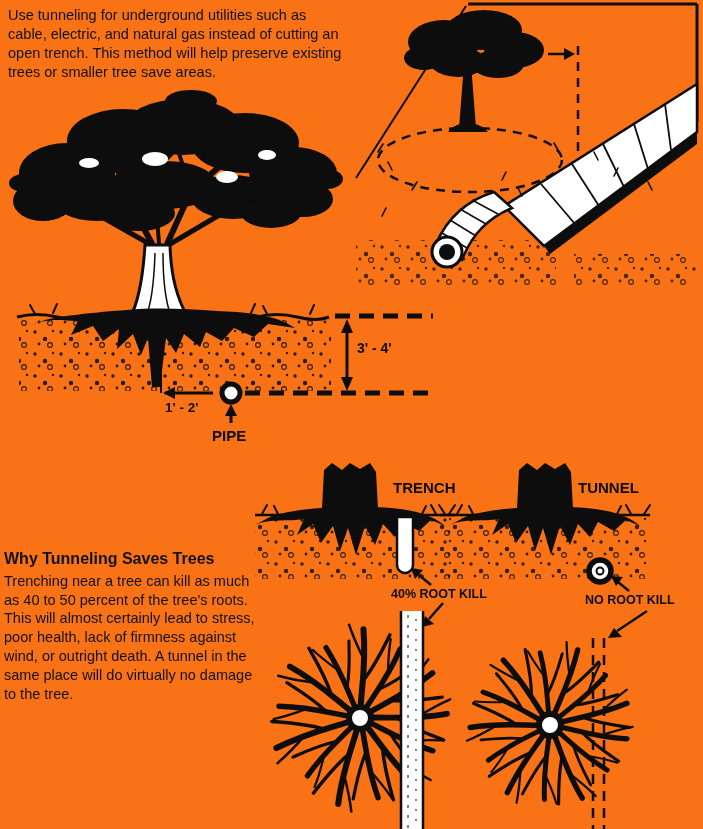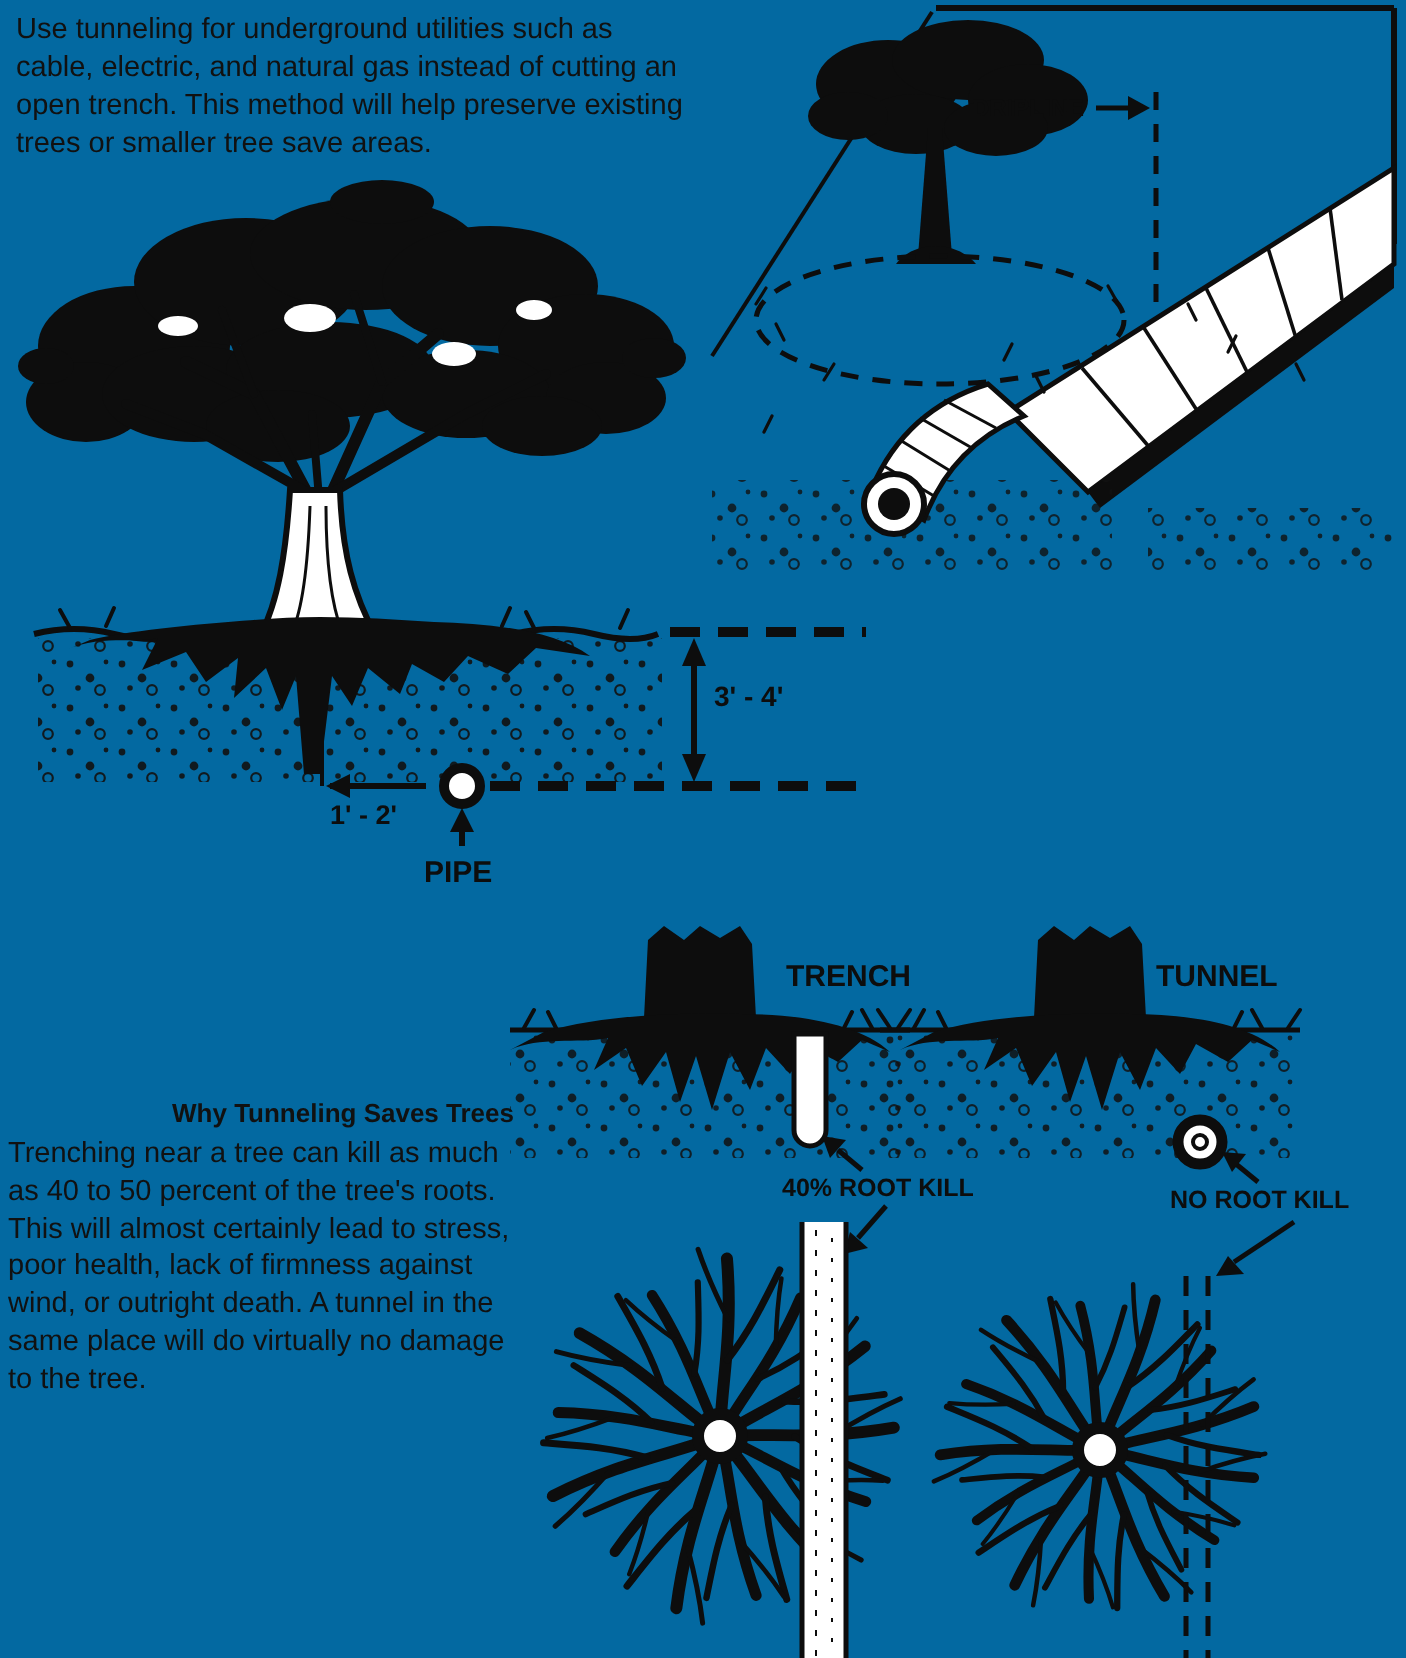--- a/index.html
+++ b/index.html
@@ -1,29 +1,29 @@
 <!DOCTYPE html>
 <html><head>
 <meta charset="utf-8">
 <style>
   * { margin:0; padding:0; box-sizing:border-box; }
   html,body { background:#ffffff; }
   .page {
-    position:relative; width:703px; height:829px; background:#0369a1;
+    position:relative; width:703px; height:829px; background:#f97316;
     font-family:"Liberation Sans", sans-serif; color:#111; overflow:hidden;
   }
   .intro {
     position:absolute; left:8px; top:6px; width:334px;
     font-size:14.5px; line-height:1.32; font-weight:500;
   }
   .why {
     position:absolute; left:4px; top:549px; width:253px;
     font-size:14.5px; line-height:1.3; font-weight:500;
   }
-  .why h3 { font-size:13px; font-weight:700; text-align:right; margin-bottom:2px; }
+  .why h3 { font-size:16px; font-weight:700; text-align:left; margin-bottom:2px; }
   .fig { position:absolute; }
   .fig-yard    { left:352px; top:0; }
   .fig-cross   { left:5px;  top:85px;text-align:right; }
   .fig-compare { left:255px; top:463px;text-align:center; }
   svg { display:block; }
   svg text { font-family:"Liberation Sans", sans-serif; font-weight:700; fill:#0d0d0d; }
 </style>
 </head>
 <body>
 

